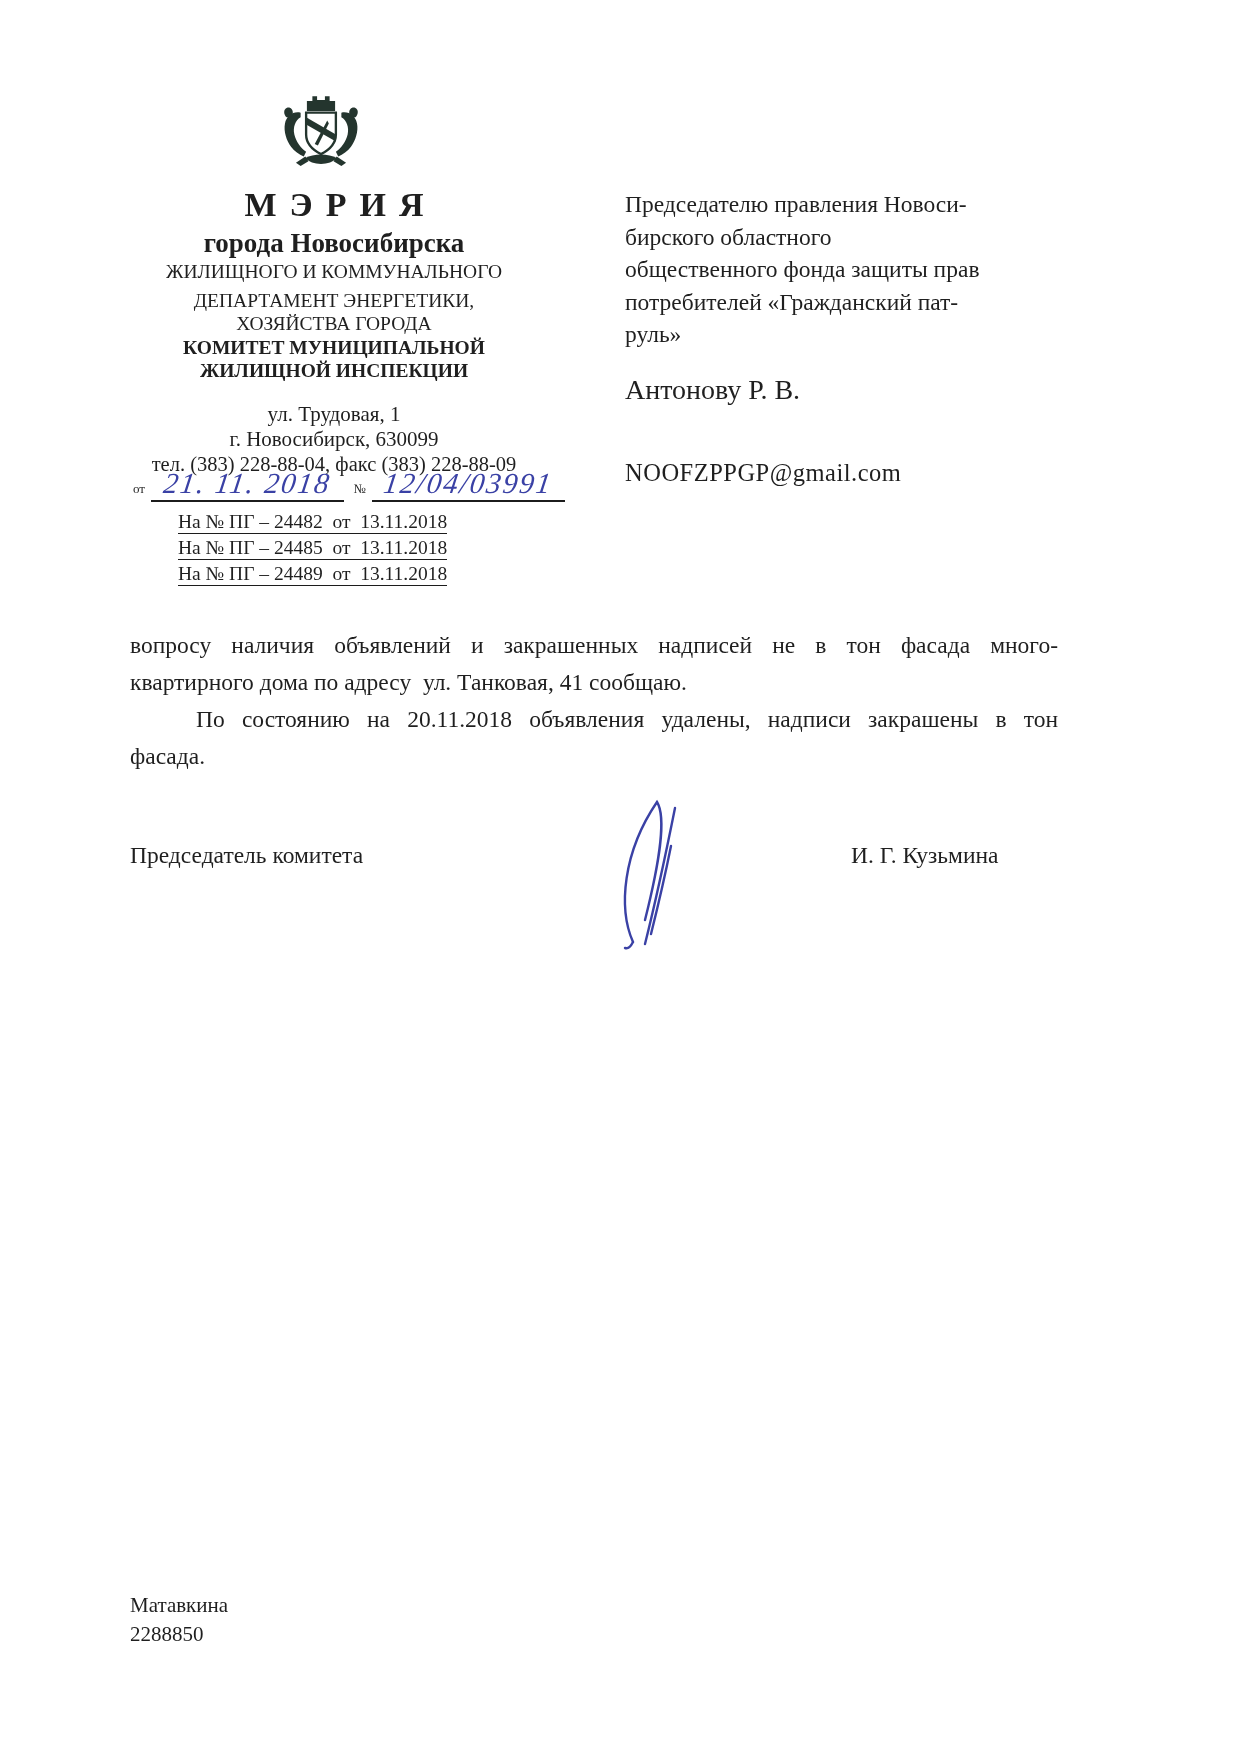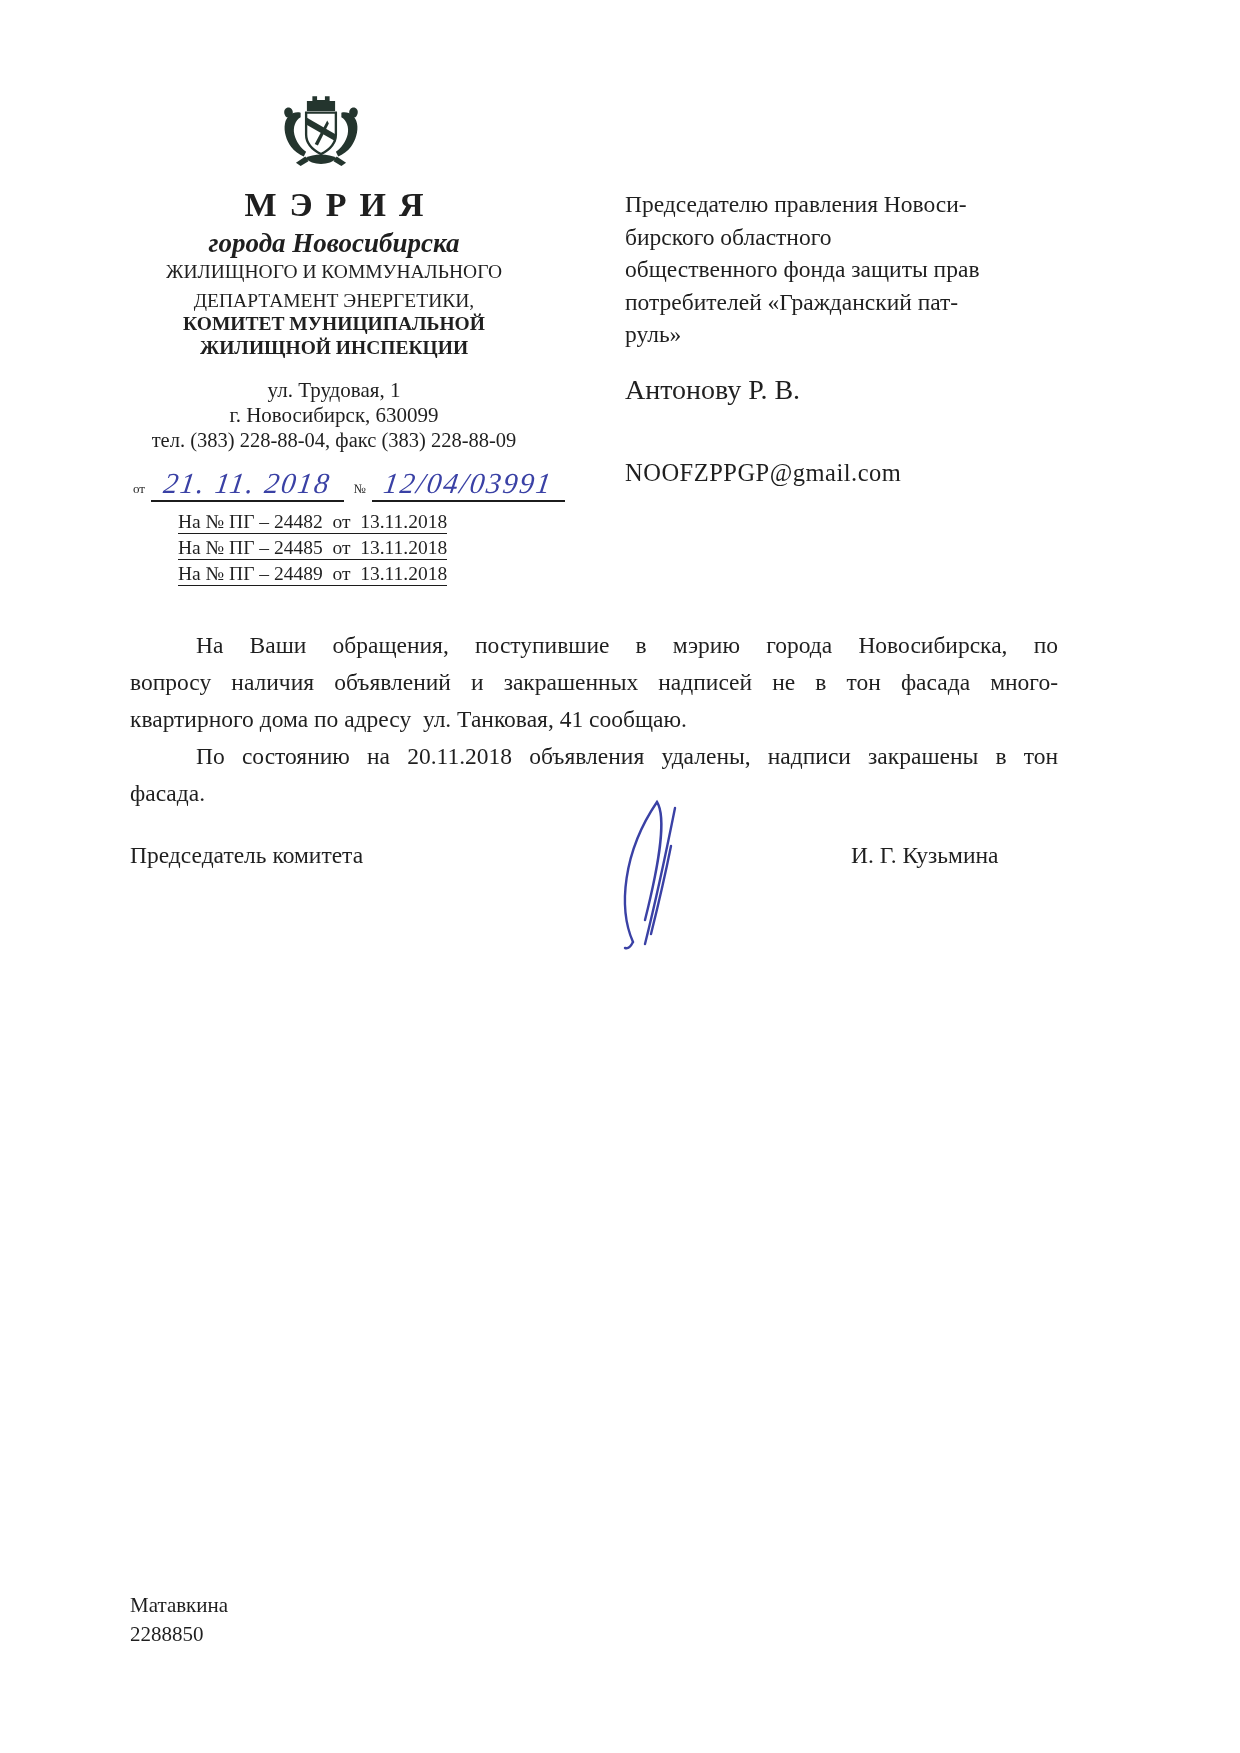--- a/index.html
+++ b/index.html
@@ -17,21 +17,21 @@
 
   
   .emblem { left: 274px; top: 88px; width: 94px; height: 90px; }
 
   
   .letterhead { left: 103px; top: 186px; width: 462px; text-align: center; }
   .lh-title {
     font-size: 34px; font-weight: bold; letter-spacing: 13px;
     padding-left: 13px; line-height: 38px;
   }
-  .lh-subtitle { font-size: 27px; font-weight: bold; line-height: 34px; margin-top: 2px; font-style: italic; }
+  .lh-subtitle { font-size: 27px; font-weight: bold; line-height: 34px; margin-top: 2px; }
   .lh-dept { font-size: 19.5px; line-height: 23.5px; }
   .lh-dept-first { margin-top: 5px; }
   .lh-comm { font-size: 19.5px; font-weight: bold; line-height: 23.5px; }
   .lh-addr { font-size: 21px; line-height: 25px; }
   .lh-addr-first { margin-top: 19px; }
   .lh-phone { font-size: 20.5px; line-height: 25px; }
 
   
   .date-row { left: 133px; top: 466px; width: 432px; display: flex; align-items: flex-end; }
   .dr-label { font-size: 13px; padding: 0 6px 5px 0; }
@@ -105,20 +105,21 @@
 
       <path d="M52 64 L68 34 L70 38 L56 66 Z" fill="#24352e"></path>
     </svg>
   </div>
 
   <div class="abs letterhead">
     <div class="lh-title">МЭРИЯ</div>
     <div class="lh-subtitle">города Новосибирска</div>
     <div class="lh-dept">ЖИЛИЩНОГО И КОММУНАЛЬНОГО</div>
     <div class="lh-dept lh-dept-first">ДЕПАРТАМЕНТ ЭНЕРГЕТИКИ,</div>
+    <div class="lh-dept">ХОЗЯЙСТВА ГОРОДА</div>
     <div class="lh-comm">КОМИТЕТ МУНИЦИПАЛЬНОЙ</div>
     <div class="lh-comm">ЖИЛИЩНОЙ ИНСПЕКЦИИ</div>
     <div class="lh-addr lh-addr-first">ул. Трудовая, 1</div>
     <div class="lh-addr">г. Новосибирск, 630099</div>
     <div class="lh-phone">тел. (383) 228-88-04, факс (383) 228-88-09</div>
   </div>
 
   <div class="abs date-row">
     <span class="dr-label">от</span>
     <span class="hw-slot"><span class="hw-text">21. 11. 2018</span></span>
@@ -136,21 +137,20 @@
     <div class="rcp-line">Председателю правления Новоси-</div>
     <div class="rcp-line">бирского  областного</div>
     <div class="rcp-line">общественного фонда защиты прав</div>
     <div class="rcp-line">потребителей «Гражданский пат-</div>
     <div class="rcp-line">руль»</div>
   </div>
   <div class="abs rcp-person">Антонову Р. В.</div>
   <div class="abs rcp-email">NOOFZPPGP@gmail.com</div>
 
   <div class="abs body-text">
-    <div class="body-line jline indent">На Ваши обращения, поступившие в мэрию города Новосибирска, по</div>
     <div class="body-line jline">вопросу наличия объявлений и закрашенных надписей не в тон фасада много-</div>
     <div class="body-line">квартирного дома по адресу  ул. Танковая, 41 сообщаю.</div>
     <div class="body-line jline indent">По состоянию на 20.11.2018 объявления удалены, надписи закрашены в тон</div>
     <div class="body-line">фасада.</div>
   </div>
 
   <div class="abs sig-position">Председатель комитета</div>
   <div class="abs sig-scribble">
     <svg viewBox="0 0 118 160" width="118" height="160" aria-hidden="true">
       <g fill="none" stroke="#3a41a5" stroke-width="2.4" stroke-linecap="round">

